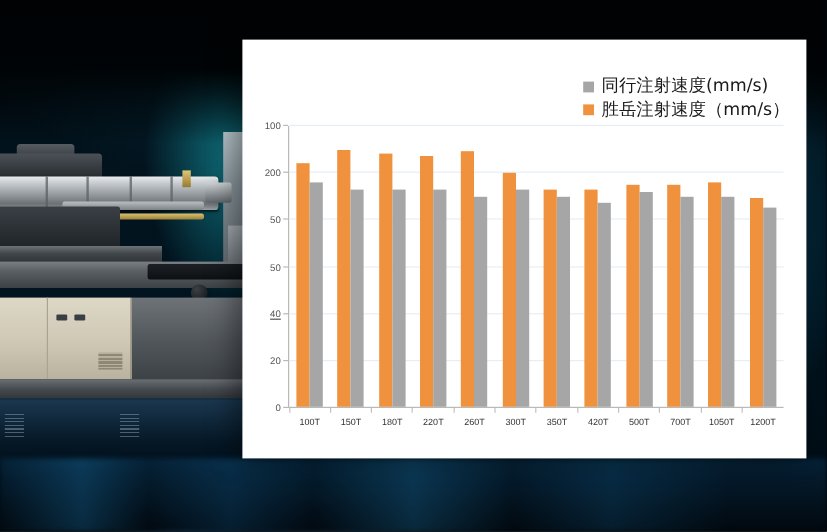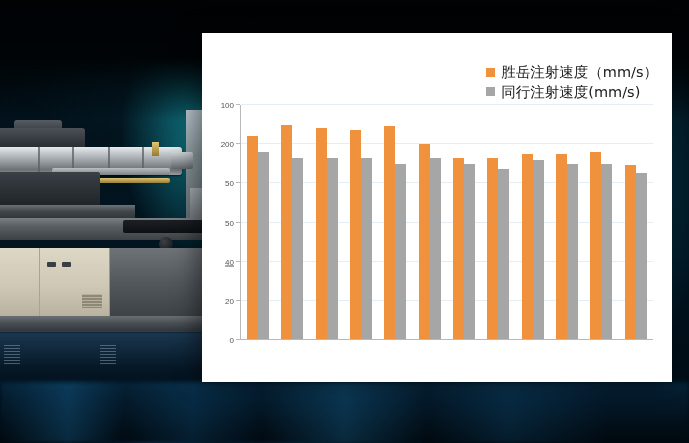--- a/index.html
+++ b/index.html
@@ -304,26 +304,26 @@
     <div class="m-reflect-vent" style="left:4px"></div>
     <div class="m-reflect-vent" style="left:100px"></div>
   </div>
 
   <div class="bottom-streaks"></div>
 
   <div class="panel">
 
     <div class="legend">
       <div class="legend-row">
+        <span class="legend-swatch" style="background:#A6A6A6"></span>
+        <span class="legend-label">同行注射速度(mm/s)</span>
+      </div>
+      <div class="legend-row">
         <span class="legend-swatch" style="background:#F0913E"></span>
         <span class="legend-label">胜岳注射速度（mm/s）</span>
-      </div>
-      <div class="legend-row">
-        <span class="legend-swatch" style="background:#A6A6A6"></span>
-        <span class="legend-label">同行注射速度(mm/s)</span>
       </div>
     </div>
 
     <div class="plot">
       <div class="axis-y-line"></div>
       <div class="axis-x-line"></div>
       <div id="gridlines">
           <div class="gridline" style="bottom: 16.6667%;"></div>
           <div class="gridline" style="bottom: 33.3333%;"></div>
           <div class="gridline" style="bottom: 50%;"></div>
@@ -392,16 +392,30 @@
             <div class="bar s0" title="胜岳注射速度（mm/s） 1050T: 96" style="height: 80%; background: rgb(240, 145, 62);"></div>
             <div class="bar s1" title="同行注射速度(mm/s) 1050T: 90" style="height: 75%; background: rgb(166, 166, 166);"></div>
           </div>
           <div class="group">
             <div class="bar s0" title="胜岳注射速度（mm/s） 1200T: 89" style="height: 74.1667%; background: rgb(240, 145, 62);"></div>
             <div class="bar s1" title="同行注射速度(mm/s) 1200T: 85" style="height: 70.8333%; background: rgb(166, 166, 166);"></div>
           </div>
         </div>
     </div>
 
+    <div class="xticks" id="xticks">
+        <div class="xtick">100T</div>
+        <div class="xtick">150T</div>
+        <div class="xtick">180T</div>
+        <div class="xtick">220T</div>
+        <div class="xtick">260T</div>
+        <div class="xtick">300T</div>
+        <div class="xtick">350T</div>
+        <div class="xtick">420T</div>
+        <div class="xtick">500T</div>
+        <div class="xtick">700T</div>
+        <div class="xtick">1050T</div>
+        <div class="xtick">1200T</div>
+      </div>
 
   </div>
 
 </div>
 
 </body></html>

